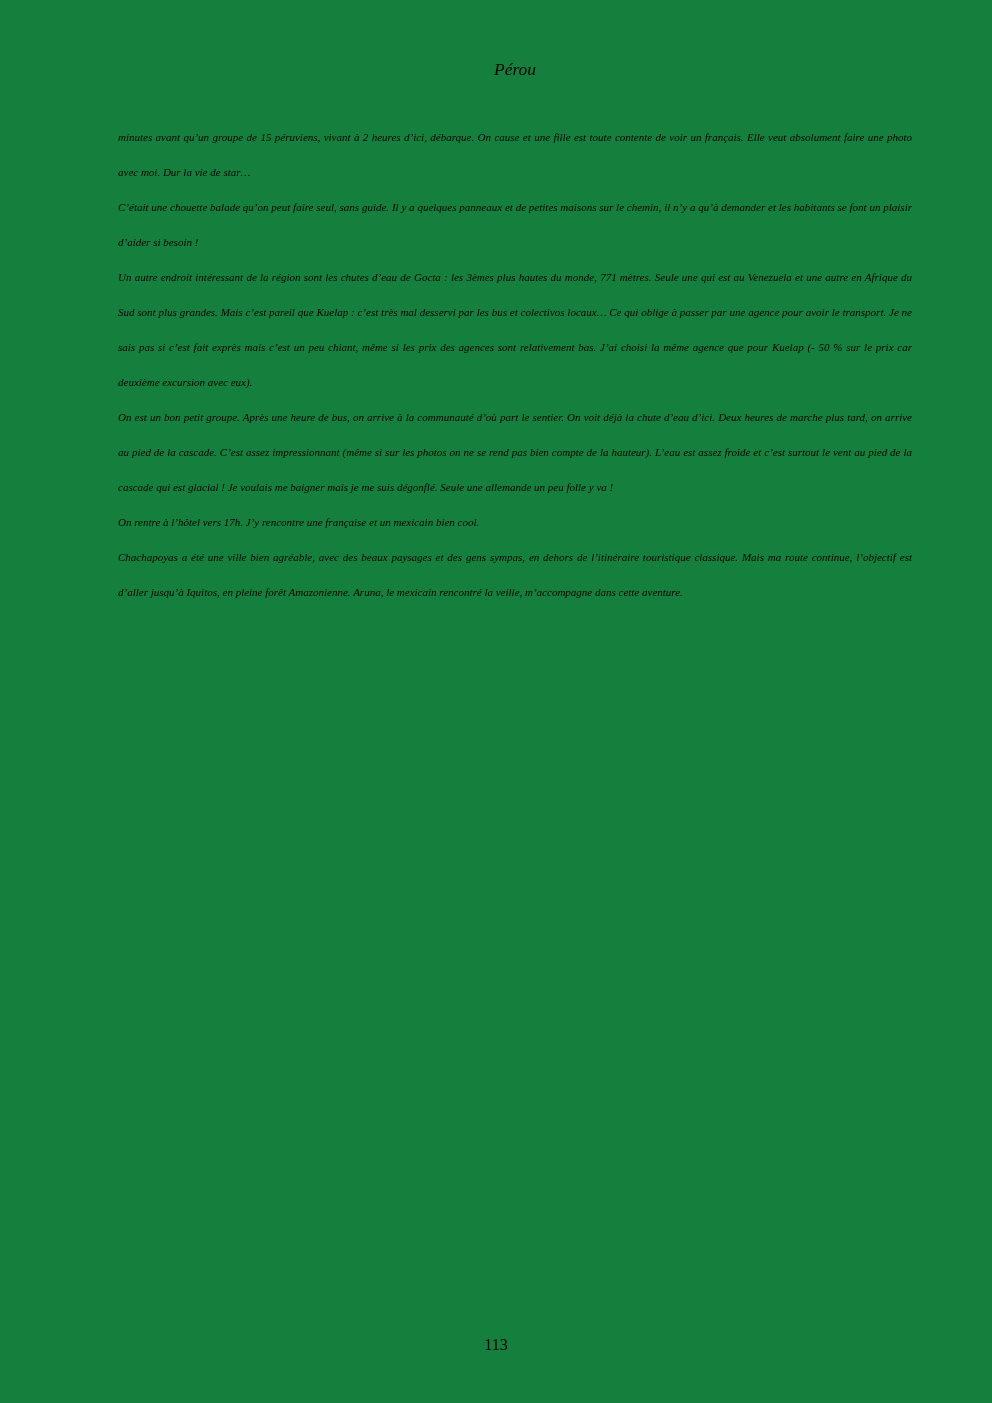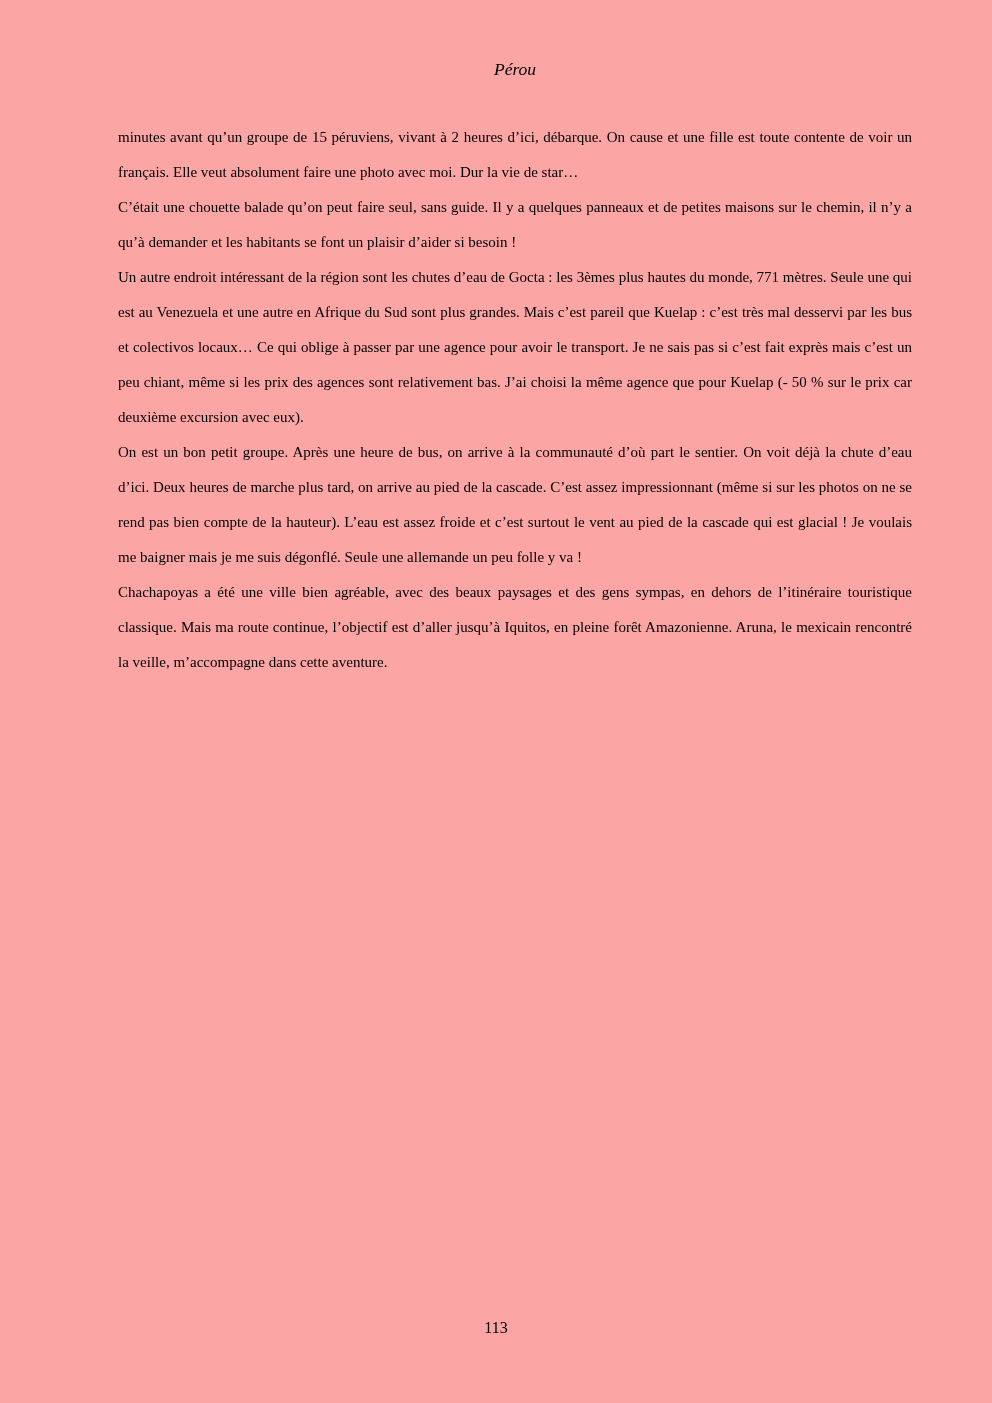--- a/index.html
+++ b/index.html
@@ -5,52 +5,53 @@
   html, body {
     margin: 0;
     padding: 0;
     background: #ffffff;
   }
   .page {
     position: relative;
     width: 992px;
     height: 1403px;
     margin: 0 auto;
-    background: #fca5a5;
+    background: #15803d;
     color: #000000;
     font-family: "Liberation Serif", "DejaVu Serif", serif;
     box-sizing: border-box;
     padding: 58px 80px 0 118px;
     overflow: hidden;
   }
   .running-header {
     text-align: center;
     font-style: italic;
     font-size: 17.5px;
     line-height: 22px;
     margin-bottom: 40px;
   }
   .body-text p {
     margin: 0;
-    font-size: 15px;
+    font-size: 11px;
     line-height: 35px;
     text-align: justify;
+    font-style: italic;
   }
   .section-heading {
     font-size: 17px;
     line-height: 35px;
     font-weight: bold;
     font-style: italic;
     margin: 29px 0 0 0;
   }
   .page-number {
     position: absolute;
     left: 0;
     right: 0;
-    bottom: 65px;
+    bottom: 48px;
     text-align: center;
     font-size: 16px;
     line-height: 20px;
   }
 </style>
 </head>
 <body>
 
 <div class="page">
 
@@ -61,20 +62,21 @@
     <p>minutes avant qu’un groupe de 15 péruviens, vivant à 2 heures d’ici, débarque. On cause et une fille est toute contente de voir un français. Elle veut absolument faire une photo avec moi. Dur la vie de star…</p>
 
     <p>C’était une chouette balade qu’on peut faire seul, sans guide. Il y a quelques panneaux et de petites maisons sur le chemin, il n’y a qu’à demander et les habitants se font un plaisir d’aider si besoin !</p>
 
 
 
     <p>Un autre endroit intéressant de la région sont les chutes d’eau de Gocta : les 3èmes plus hautes du monde, 771 mètres. Seule une qui est au Venezuela et une autre en Afrique du Sud sont plus grandes. Mais c’est pareil que Kuelap : c’est très mal desservi par les bus et colectivos locaux… Ce qui oblige à passer par une agence pour avoir le transport. Je ne sais pas si c’est fait exprès mais c’est un peu chiant, même si les prix des agences sont relativement bas. J’ai choisi la même agence que pour Kuelap (- 50 % sur le prix car deuxième excursion avec eux).</p>
 
     <p>On est un bon petit groupe. Après une heure de bus, on arrive à la communauté d’où part le sentier. On voit déjà la chute d’eau d’ici. Deux heures de marche plus tard, on arrive au pied de la cascade. C’est assez impressionnant (même si sur les photos on ne se rend pas bien compte de la hauteur). L’eau est assez froide et c’est surtout le vent au pied de la cascade qui est glacial ! Je voulais me baigner mais je me suis dégonflé. Seule une allemande un peu folle y va !</p>
 
+    <p>On rentre à l’hôtel vers 17h. J’y rencontre une française et un mexicain bien cool.</p>
 
     <p>Chachapoyas a été une ville bien agréable, avec des beaux paysages et des gens sympas, en dehors de l’itinéraire touristique classique. Mais ma route continue, l’objectif est d’aller jusqu’à Iquitos, en pleine forêt Amazonienne. Aruna, le mexicain rencontré la veille, m’accompagne dans cette aventure.</p>
 
   </div>
 
   <div class="page-number">113</div>
 
 </div>
 
 </body></html>

